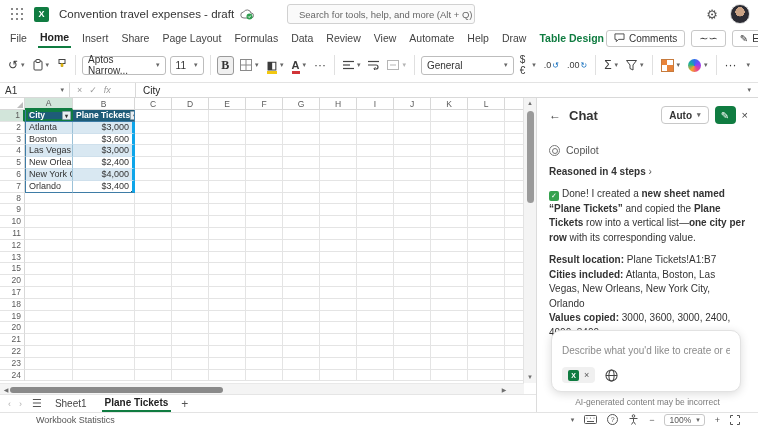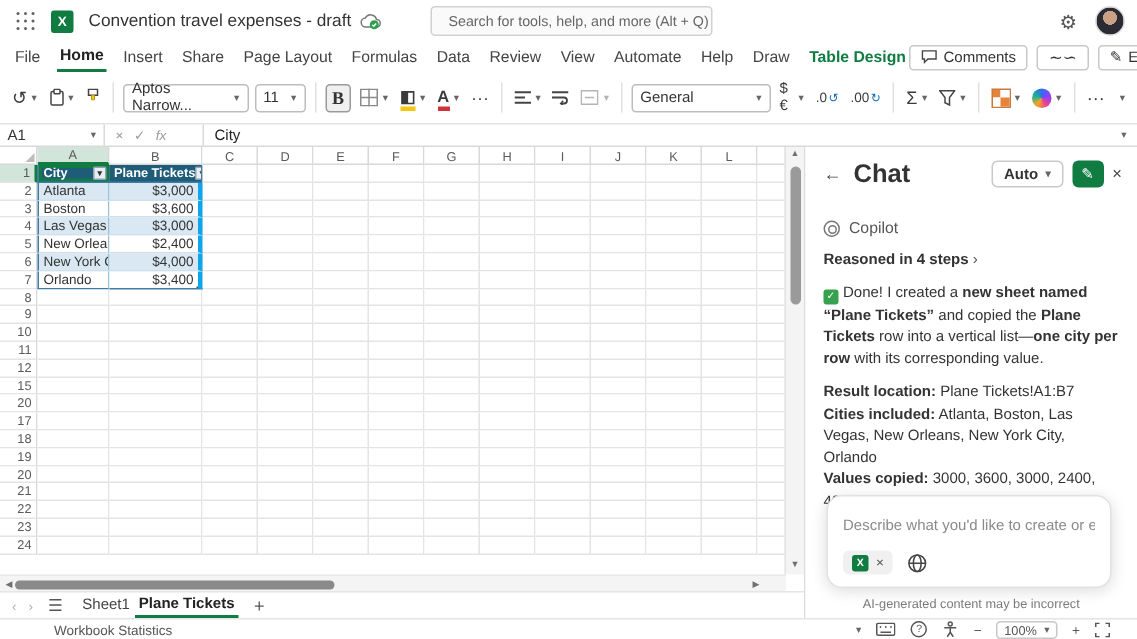--- a/index.html
+++ b/index.html
@@ -89,21 +89,21 @@
   .sheetbar { position:absolute; left:0; top:296px; width:536px; height:18px; display:flex; align-items:center; gap:10px; padding:0 8px; border-top:1px solid #e5e5e5; background:#fff; }
   .snav { color:#b0b0b0; font-size:9px; display:flex; gap:8px; }
   .allsheets { font-size:11px; color:#555; }
   .stab { font-size:10px; color:#444; padding:1px 3px 2px; }
   .stab.active { font-weight:bold; color:#222; border-bottom:2px solid #107C41; }
   .addsheet { font-size:12px; color:#555; }
 
   
   .chatpanel { width:221px; position:relative; background:#fff; overflow:hidden; }
   .chat-header { display:flex; align-items:center; gap:8px; padding:8px 10px 6px 12px; }
-  .chat-title { font-size:17px; font-weight:bold; color:#333; }
+  .chat-title { font-size:13px; font-weight:bold; color:#333; }
   .chat-hbtns { margin-left:auto; display:flex; align-items:center; gap:6px; }
   .autobtn { border:1px solid #c8c8c8; border-radius:4px; height:18px; padding:0 7px; font-size:10px; font-weight:bold; display:flex; align-items:center; gap:3px; background:#fff; }
   .composebtn { width:21px; height:18px; background:#107C41; border-radius:4px; color:#fff; font-size:10px; display:flex; align-items:center; justify-content:center; }
   .closex { font-size:11px; color:#444; }
   .chat-body { padding:2px 12px 0 12px; font-size:10px; color:#333; }
   .bubble { background:#f3f3f3; border-radius:8px; padding:8px 9px; font-size:10px; line-height:1.5; color:#333; }
   .copilot-row { display:flex; align-items:center; gap:6px; margin-top:12px; color:#555; font-size:10.5px; }
   .cp-ico { width:11px; height:11px; border-radius:50%; border:1.3px solid #777; position:relative; }
   .cp-ico:after { content:""; position:absolute; left:2px; top:2px; width:4px; height:4px; border-radius:50%; border:1.3px solid #777; }
   .reasoned { margin-top:10px; font-size:10px; font-weight:bold; color:#333; }
@@ -539,20 +539,36 @@
           <div class="cell" style="width: 37px;"></div>
           <div class="cell" style="width: 37px;"></div>
           <div class="cell" style="width: 37px;"></div>
           <div class="cell" style="width: 37px;"></div>
           <div class="cell" style="width: 37px;"></div>
           <div class="cell" style="width: 37px;"></div>
           <div class="cell" style="width: 37px;"></div>
           <div class="cell" style="width: 19px;"></div>
         </div>
         <div class="grow">
+          <div class="rnum">13</div>
+          <div class="cell" style="width: 48px;"></div>
+          <div class="cell" style="width: 62px;"></div>
+          <div class="cell" style="width: 37px;"></div>
+          <div class="cell" style="width: 37px;"></div>
+          <div class="cell" style="width: 37px;"></div>
+          <div class="cell" style="width: 37px;"></div>
+          <div class="cell" style="width: 37px;"></div>
+          <div class="cell" style="width: 37px;"></div>
+          <div class="cell" style="width: 37px;"></div>
+          <div class="cell" style="width: 37px;"></div>
+          <div class="cell" style="width: 37px;"></div>
+          <div class="cell" style="width: 37px;"></div>
+          <div class="cell" style="width: 19px;"></div>
+        </div>
+        <div class="grow">
           <div class="rnum">15</div>
           <div class="cell" style="width: 48px;"></div>
           <div class="cell" style="width: 62px;"></div>
           <div class="cell" style="width: 37px;"></div>
           <div class="cell" style="width: 37px;"></div>
           <div class="cell" style="width: 37px;"></div>
           <div class="cell" style="width: 37px;"></div>
           <div class="cell" style="width: 37px;"></div>
           <div class="cell" style="width: 37px;"></div>
           <div class="cell" style="width: 37px;"></div>
@@ -715,21 +731,21 @@
       <div class="arr">◀</div>
       <div class="hthumb"></div>
       <div class="arr" style="position:absolute;right:14px;">▶</div>
     </div>
     <div class="sheetbar">
       <div class="snav">
           <span>‹</span>
           <span>›</span>
         </div>
       <span class="allsheets">☰</span>
-      <div id="sheet-tabs" style="display:flex;gap:0;align-items:center;">
+      <div id="sheet-tabs" style="display:flex;gap:12px;align-items:center;">
           <span class="stab">Sheet1</span>
           <span class="stab active">Plane Tickets</span>
         </div>
       <span class="addsheet">+</span>
     </div>
   </div>
 
   <div class="chatpanel">
     <div class="chat-header">
       <span style="font-size:12px;color:#444;">←</span>

